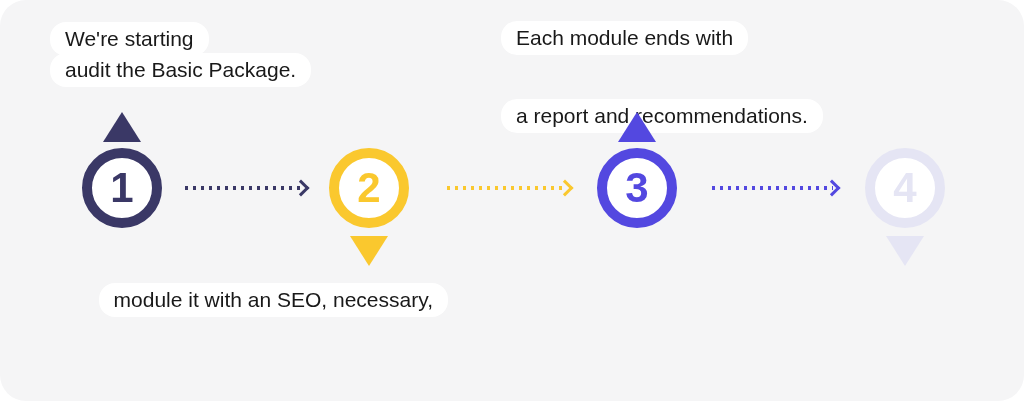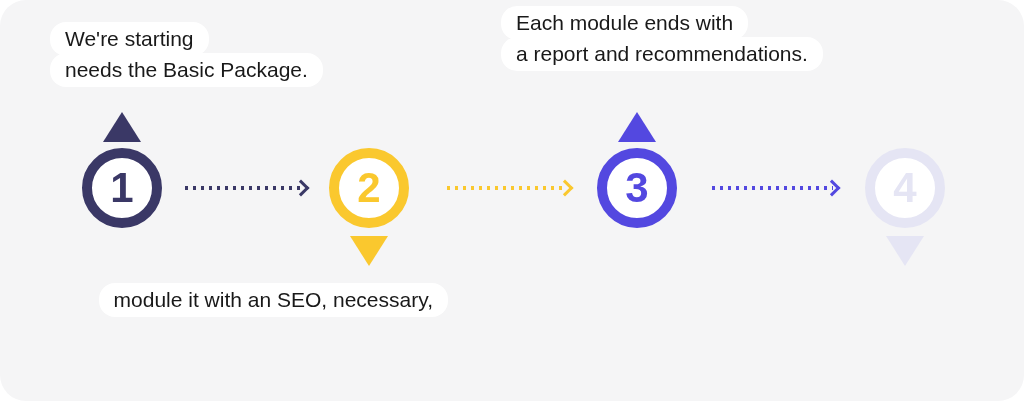--- a/index.html
+++ b/index.html
@@ -29,21 +29,21 @@
     background: var(--bubble, #ffffff);
     border-radius: 16px;
     padding: 3px 15px;
     white-space: nowrap;
   }
   .bubble .line + .line .pill { margin-top: -6px; }
   .line { line-height: 28px; }
   .seg.bold { font-weight: 400; }
 
   #bubble-step1 { left: 50px;  top: 22px; }
-  #bubble-step3 { left: 501px; top: 6px; }
+  #bubble-step3 { left: 501px; top: 21px; gap: 47px; }
   #bubble-step2 { right: 576px; top: 283px; }
   #bubble-step4 { right: 54px;  top: 281px; }
 
   
   .step-circle {
     position: absolute;
     top: 148px;
     width: 60px;
     height: 60px;
     border-radius: 50%;
@@ -101,21 +101,21 @@
 </head>
 <body>
 
 <div class="canvas">
 
   <div class="bubble" id="bubble-step1">
     <div class="line">
       <span class="pill"><span class="seg">We're starting</span></span>
     </div>
     <div class="line">
-      <span class="pill"><span class="seg">needs the </span><span class="seg bold">Basic Package</span><span class="seg">.</span></span>
+      <span class="pill"><span class="seg">audit the </span><span class="seg bold">Basic Package</span><span class="seg">.</span></span>
     </div>
   </div>
 
   <div class="bubble" id="bubble-step3">
     <div class="line">
       <span class="pill"><span class="seg">Each module ends with</span></span>
     </div>
     <div class="line">
       <span class="pill"><span class="seg bold">a report and recommendations.</span></span>
     </div>

